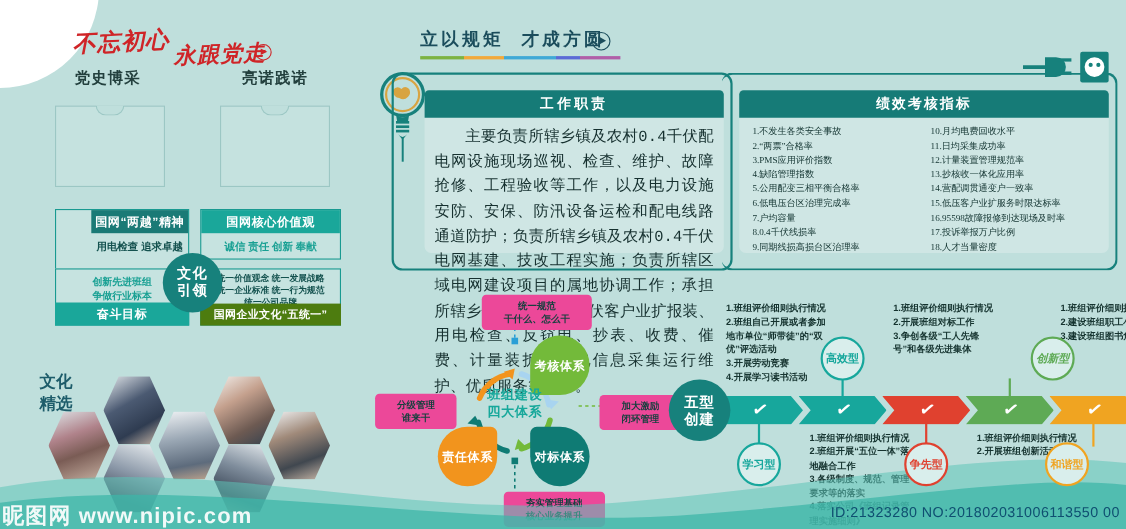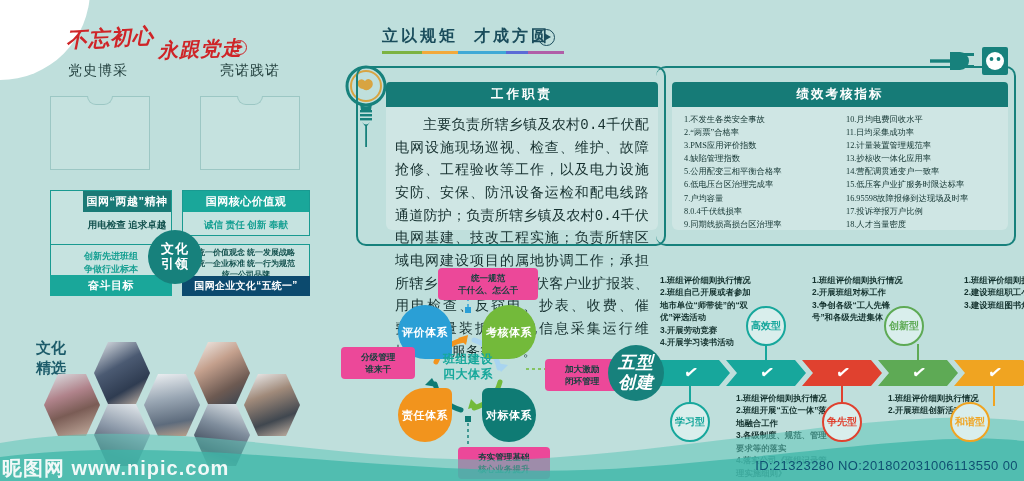--- a/index.html
+++ b/index.html
@@ -43,21 +43,21 @@
     position: absolute; left: 232px; top: 40px;
     width: 15px; height: 15px; border: 1.6px solid #cf2427; border-radius: 50%;
   }
   .calli-arrow::after {
     content: ""; position: absolute; left: 4.4px; top: 3px;
     border-left: 6px solid #cf2427;
     border-top: 3.6px solid transparent;
     border-bottom: 3.6px solid transparent;
   }
   .subhead {
-    position: absolute; font-size: 14px; color: #23403e; font-weight: normal;
+    position: absolute; font-size: 14px; color: #23403e; font-weight: bold;
     letter-spacing: 1px; white-space: nowrap;
   }
   #sub-a { left: 68px; top: 62px; }
   #sub-b { left: 220px; top: 62px; }
 
   .frame {
     position: absolute; border: 1px solid #9cc7c4; background: rgba(255,255,255,0.10);
   }
   .frame .notch {
     position: absolute; left: 50%; top: -1px; transform: translateX(-50%);
@@ -88,21 +88,21 @@
 
   #cbox-bl { left: 50px; top: 244px; width: 122px; height: 52px; background: #c6e3e0; }
   #cbox-bl .bd2 { color: #18a093; text-align: center; font-size: 9px; font-weight: bold;
                   line-height: 1.45; padding: 5px 3px 3px; }
   #cbox-bl .ft { background: #1aa79a; color: #fff; font-size: 11px; font-weight: bold;
                  text-align: center; letter-spacing: .5px; padding: 3px 0;
                  position: absolute; left: -1px; right: -1px; bottom: -1px; }
   #cbox-br { left: 182px; top: 244px; width: 128px; height: 52px; background: #c6e3e0; }
   #cbox-br .bd2 { color: #14524f; text-align: center; font-size: 8px; font-weight: bold;
                   line-height: 1.35; padding: 3px 2px 3px; }
-  #cbox-br .ft { background: #0c4a6e; color: #fff; font-size: 10px; font-weight: bold;
+  #cbox-br .ft { background: #4d7c0f; color: #fff; font-size: 10px; font-weight: bold;
                  text-align: center; letter-spacing: .3px; padding: 3px 0;
                  position: absolute; left: -1px; right: -1px; bottom: -1px; }
 
   .culture-badge {
     position: absolute; left: 148px; top: 230px;
     width: 54px; height: 54px; border-radius: 50%;
     background: #17817c; color: #fff;
     display: flex; flex-direction: column; align-items: center; justify-content: center;
     font-size: 13px; font-weight: bold; line-height: 1.15; letter-spacing: 1px;
     z-index: 6;
@@ -197,32 +197,31 @@
     line-height: 1.25; letter-spacing: .5px; z-index: 5;
   }
 
   .callout {
     position: absolute; background: #ec4899; border-radius: 4px;
     color: #17403f; font-size: 8.6px; font-weight: bold; line-height: 1.4;
     text-align: center; padding: 4px 20px; white-space: nowrap;
   }
   #co-top { left: 438px; top: 268px; }
   #co-bottom { left: 438px; top: 447px; margin-left: 20px; }
-  #co-left { left: 341px; top: 347px; }
+  #co-left { left: 341px; top: 358px; }
   #co-right { left: 545px; top: 359px; }
 
   
   #wuxing-badge {
     position: absolute; left: 608px; top: 345px;
     width: 56px; height: 56px; border-radius: 50%;
     background: #17817c; color: #fff;
     display: flex; flex-direction: column; align-items: center; justify-content: center;
-    font-size: 17px; font-weight: bold; line-height: 1.18; letter-spacing: 1px;
+    font-size: 13px; font-weight: bold; line-height: 1.18; letter-spacing: 1px;
     z-index: 6;
-    font-style: italic;
   }
   #chev-track { position: absolute; left: 650px; top: 360px; }
   .chev {
     position: absolute; top: 0; height: 26px;
     clip-path: polygon(0 0, calc(100% - 11px) 0, 100% 50%, calc(100% - 11px) 100%, 0 100%, 11px 50%);
   }
   .chev-check {
     position: absolute; top: 2px; color: #fff;
     font-size: 17px; font-weight: bold; transform: rotate(12deg);
   }
@@ -377,23 +376,20 @@
     <path d="M41 62 a36 36 0 0 1 28 -22" fill="none" stroke="#f2941d" stroke-width="5" stroke-linecap="round"></path>
     <path d="M63 38 l10 -3 l-2 10z" fill="#f2941d"></path>
     <path d="M79 40 a36 36 0 0 1 25 28" fill="none" stroke="#a8d4f0" stroke-width="5" stroke-linecap="round"></path>
     <path d="M101 63 l5 9 l7 -7z" fill="#a8d4f0"></path>
     <path d="M105 82 a36 36 0 0 1 -26 26" fill="none" stroke="#73ba3a" stroke-width="5" stroke-linecap="round"></path>
     <path d="M83 106 l-10 3 l3 -10z" fill="#73ba3a"></path>
     <path d="M66 110 a36 36 0 0 1 -26 -26" fill="none" stroke="#0f7b74" stroke-width="5" stroke-linecap="round"></path>
     <path d="M42 87 l-5 -9 l-7 7z" fill="#0f7b74"></path>
   </svg>
 
-  <div class="petal" id="petal-eval">
-    <div class="plabel">评价体系</div>
-  </div>
   <div class="petal" id="petal-exam">
     <div class="plabel">考核体系</div>
   </div>
   <div class="petal" id="petal-resp">
     <div class="plabel">责任体系</div>
   </div>
   <div class="petal" id="petal-bench">
     <div class="plabel">对标体系</div>
   </div>
 
@@ -453,21 +449,21 @@
       <div class="stem" style="left: 841.2px; top: 380px; height: 26px; background: rgb(224, 65, 47);"></div>
       <div class="node" style="left: 822px; top: 402px; border: 2px solid rgb(224, 65, 47); color: rgb(224, 65, 47);">
         <span>争先型</span>
       </div>
       <div class="txtblock" style="white-space: pre-line; left: 812px; top: 274px;">1.班组评价细则执行情况
 2.开展班组对标工作
 3.争创各级“工人先锋号”和各级先进集体</div>
       <div class="chev" style="position: absolute; left: 878px; top: 360px; width: 80px; height: 26px; background: rgb(94, 170, 85);"></div>
       <div class="chev-check" style="left: 912px; top: 362px;">✓</div>
       <div class="stem" style="left: 917.2px; top: 344px; height: 24px; background: rgb(94, 170, 85);"></div>
-      <div class="node" style="left: 884px; top: 306px; border: 2px solid rgb(94, 170, 85); color: rgb(94, 170, 85);">
+      <div class="node" style="left: 937px; top: 306px; border: 2px solid rgb(94, 170, 85); color: rgb(94, 170, 85); font-style: italic;">
         <span>创新型</span>
       </div>
       <div class="txtblock" style="white-space: pre-line; left: 888px; top: 392px;">1.班组评价细则执行情况
 2.开展班组创新活动</div>
       <div class="chev" style="position: absolute; left: 954px; top: 360px; width: 80px; height: 26px; background: rgb(240, 164, 33);"></div>
       <div class="chev-check" style="left: 988px; top: 362px;">✓</div>
       <div class="stem" style="left: 993.2px; top: 380px; height: 26px; background: rgb(240, 164, 33);"></div>
       <div class="node" style="left: 950px; top: 402px; border: 2px solid rgb(240, 164, 33); color: rgb(240, 164, 33);">
         <span>和谐型</span>
       </div>

